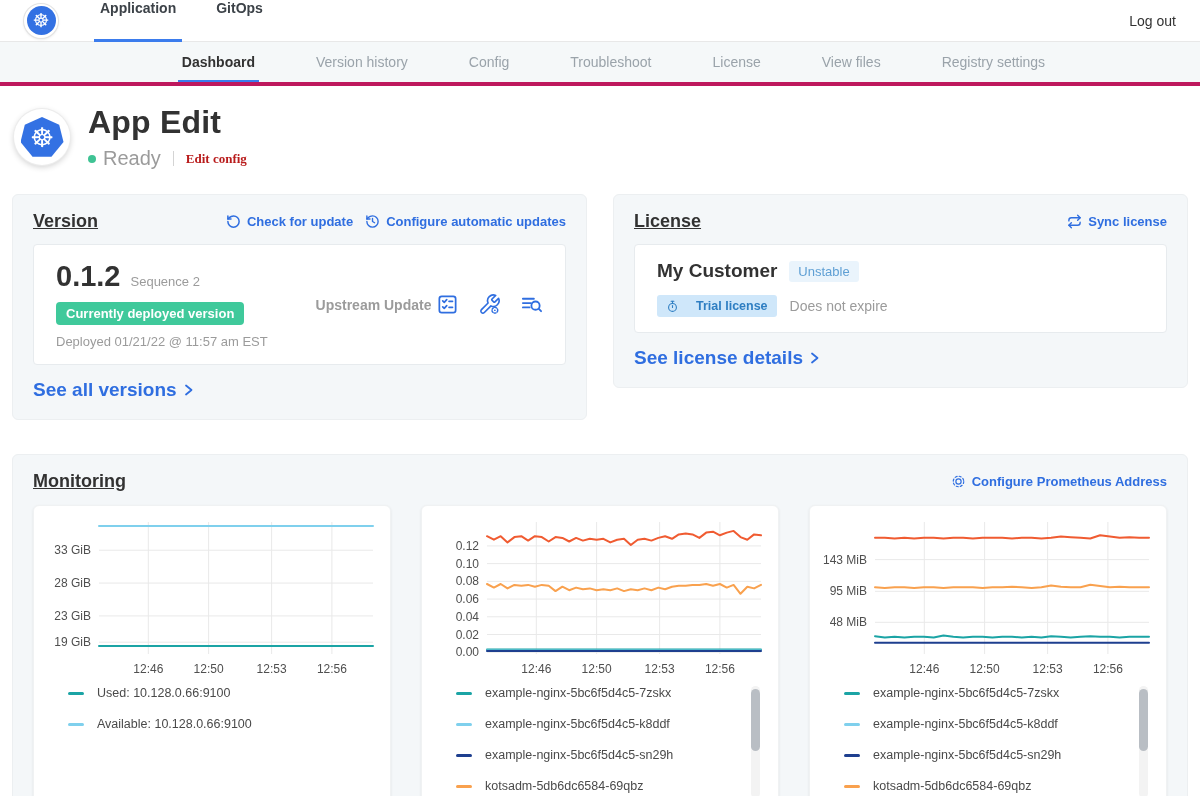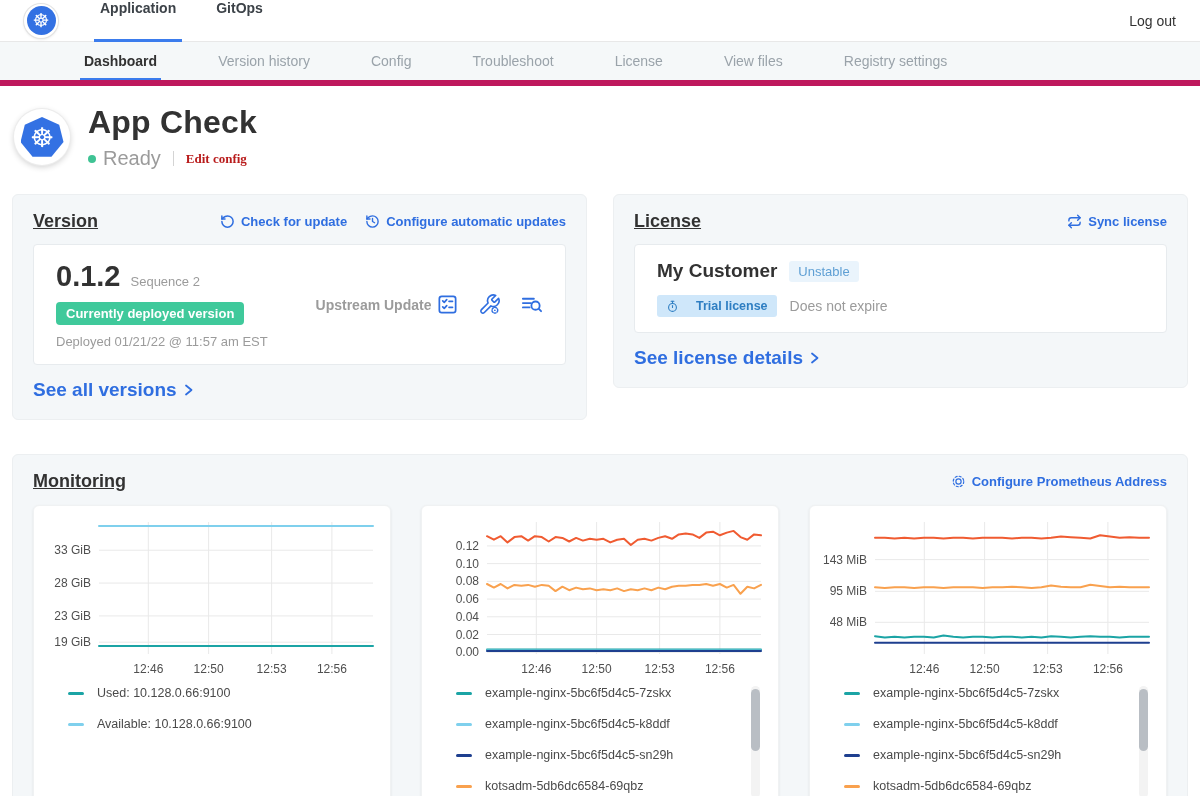--- a/index.html
+++ b/index.html
@@ -23,22 +23,22 @@
                 color: #3c4248; cursor: pointer; }
   .topnav-tab.active::after { content: ""; position: absolute; left: 0; right: 0; bottom: -1px;
                 height: 3px; background: #3b7ced; }
   .topnav-right { display: flex; align-items: center; }
   .add-app-btn { background: #fff; border: 1px solid #6f9ff0; color: #2f6ee0; font-weight: bold;
                  font-size: 13px; border-radius: 16px; padding: 7px 17px; cursor: pointer;
                  font-family: inherit; }
   .logout { margin-left: 22px; font-size: 14px; color: #323232; cursor: pointer; }
 
   
-  .subnav { height: 44px; background: #f5f8f9; border-bottom: 6px solid #be185d;
-            display: flex; align-items: stretch; padding-left: 80px; }
+  .subnav { height: 44px; background: #f5f8f9; border-bottom: 4px solid #be185d;
+            display: flex; align-items: stretch; padding-left: 80px; justify-content: center; }
   .subnav-tab { position: relative; display: flex; align-items: center; padding: 0 4px;
                 margin-right: 53px; font-size: 14px; color: #9aa3aa; cursor: pointer; }
   .subnav-tab.active { color: #323232; font-weight: bold; }
   .subnav-tab.active::after { content: ""; position: absolute; left: 0; right: 0; bottom: 0;
                 height: 2px; background: #3b7ced; }
 
   
   .app-header { display: flex; align-items: center; padding: 18px 14px 22px 14px; background: #fff; }
   .app-logo { width: 56px; height: 56px; border-radius: 50%; background: #fff;
               box-shadow: 0 0 0 1px #ececec, 0 2px 6px rgba(0,0,0,.2);
@@ -55,21 +55,21 @@
   .vdiv { width: 1px; height: 15px; background: #d4d4d4; margin: 0 12px; }
   .link { color: #b91c1c; cursor: pointer; text-decoration: none; font-family: Liberation Serif, serif; }
   .link.sm { font-size: 13px; font-weight: bold; }
 
   
   .cards-row { display: flex; align-items: flex-start; gap: 26px; padding: 2px 12px 0 12px; }
   .card { background: #f4f7f9; border: 1px solid #eceff1; border-radius: 6px; padding: 16px 20px 18px 20px; }
   .half { flex: 1; }
   .card-head { display: flex; align-items: center; justify-content: space-between; }
   .card-title { font-size: 18px; font-weight: bold; color: #323232; text-decoration: underline; }
-  .head-links { display: flex; align-items: center; gap: 18px; }
+  .head-links { display: flex; align-items: center; gap: 12px; }
   .icon-link { display: flex; align-items: center; gap: 6px; font-size: 13px; font-weight: bold;
                color: #2f6ee0; cursor: pointer; }
   .icon-link svg { flex: none; }
   .white-box { background: #fff; border: 1px solid #e7ebee; border-radius: 4px; margin-top: 12px;
                padding: 15px 22px; display: flex; align-items: center; }
   .ver-left { min-width: 255px; }
   .ver-line { display: flex; align-items: baseline; }
   .ver-number { font-size: 29px; font-weight: bold; color: #323232; }
   .ver-seq { margin-left: 10px; font-size: 13px; color: #9b9b9b; }
   .badge-green { display: inline-block; margin-top: 9px; background: #3fc99b; color: #fff;
@@ -144,21 +144,21 @@
       <div class="subnav-tab">Registry settings</div>
     </nav>
 
   <section class="app-header">
     <div class="app-logo">
       <div class="heptagon">
         <span class="k8s-glyph">☸</span>
       </div>
     </div>
     <div class="app-title-block">
-      <h1>App Check</h1>
+      <h1>App Edit</h1>
       <div class="status-row">
         <span class="dot"></span>
         <span class="status-text">Ready</span>
         <span class="vdiv"></span>
         <a class="link sm">Edit config</a>
       </div>
     </div>
   </section>
 
   <div class="cards-row">

